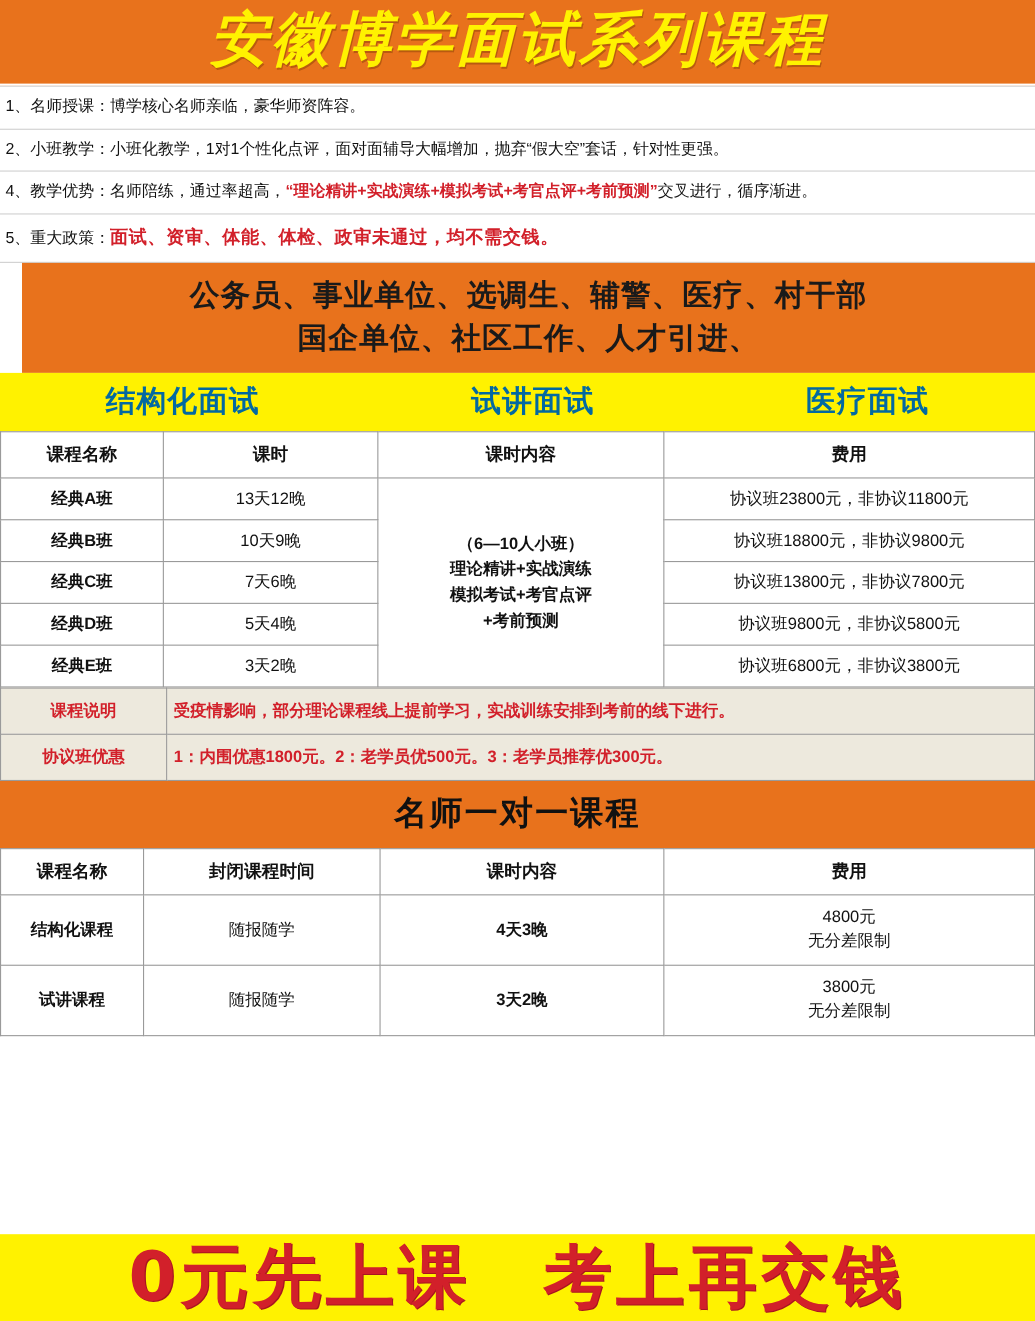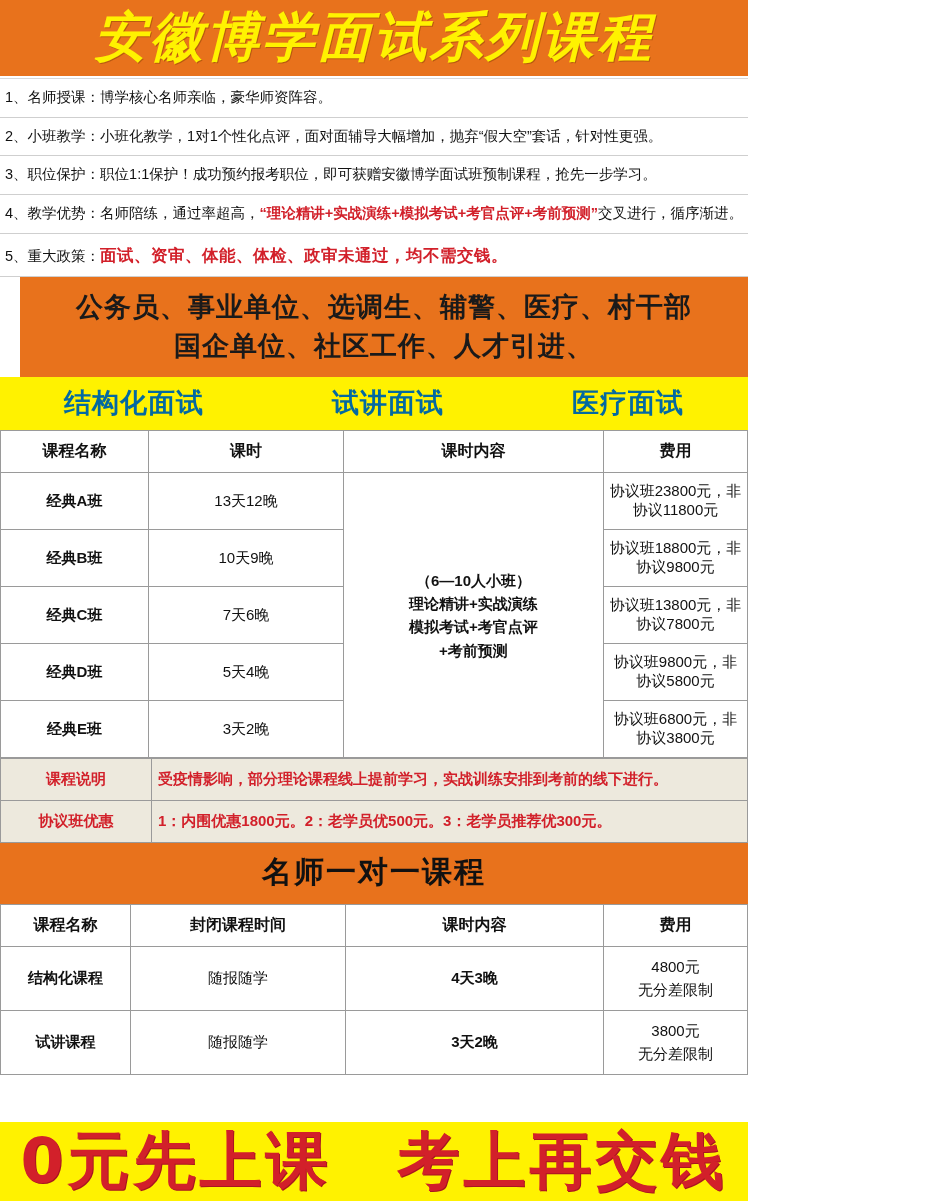--- a/index.html
+++ b/index.html
@@ -7,21 +7,21 @@
     padding: 0;
   }
   body {
     width: 941px;
     height: 1201px;
     background: #ffffff;
     font-family: "Liberation Sans", sans-serif;
     overflow: hidden;
   }
   .page {
-    width: 748px;
+    width: 941px;
     height: 1201px;
     position: relative;
     box-sizing: border-box;
   }
 
   
   .banner {
     background: #E8721C;
     padding: 8px 0 10px 0;
     text-align: center;
@@ -218,23 +218,20 @@
   <div class="features">
 
     <div class="feature-row">
       <span class="num">1、</span><span>名师授课：</span><span>博学核心名师亲临，豪华师资阵容。</span>
     </div>
 
     <div class="feature-row">
       <span class="num">2、</span><span>小班教学：</span><span>小班化教学，1对1个性化点评，面对面辅导大幅增加，抛弃“假大空”套话，针对性更强。</span>
     </div>
 
-    <div class="feature-row">
-      <span class="num">3、</span><span>职位保护：</span><span>职位1:1保护！成功预约报考职位，即可获赠安徽博学面试班预制课程，抢先一步学习。</span>
-    </div>
 
     <div class="feature-row">
       <span class="num">4、</span><span>教学优势：</span><span>名师陪练，通过率超高，</span><span class="hl">“理论精讲+实战演练+模拟考试+考官点评+考前预测”</span><span>交叉进行，循序渐进。</span>
     </div>
 
     <div class="feature-row major">
       <span class="num">5、</span><span>重大政策：</span><span class="hl">面试、资审、体能、体检、政审未通过，均不需交钱。</span>
     </div>
 
   </div>

